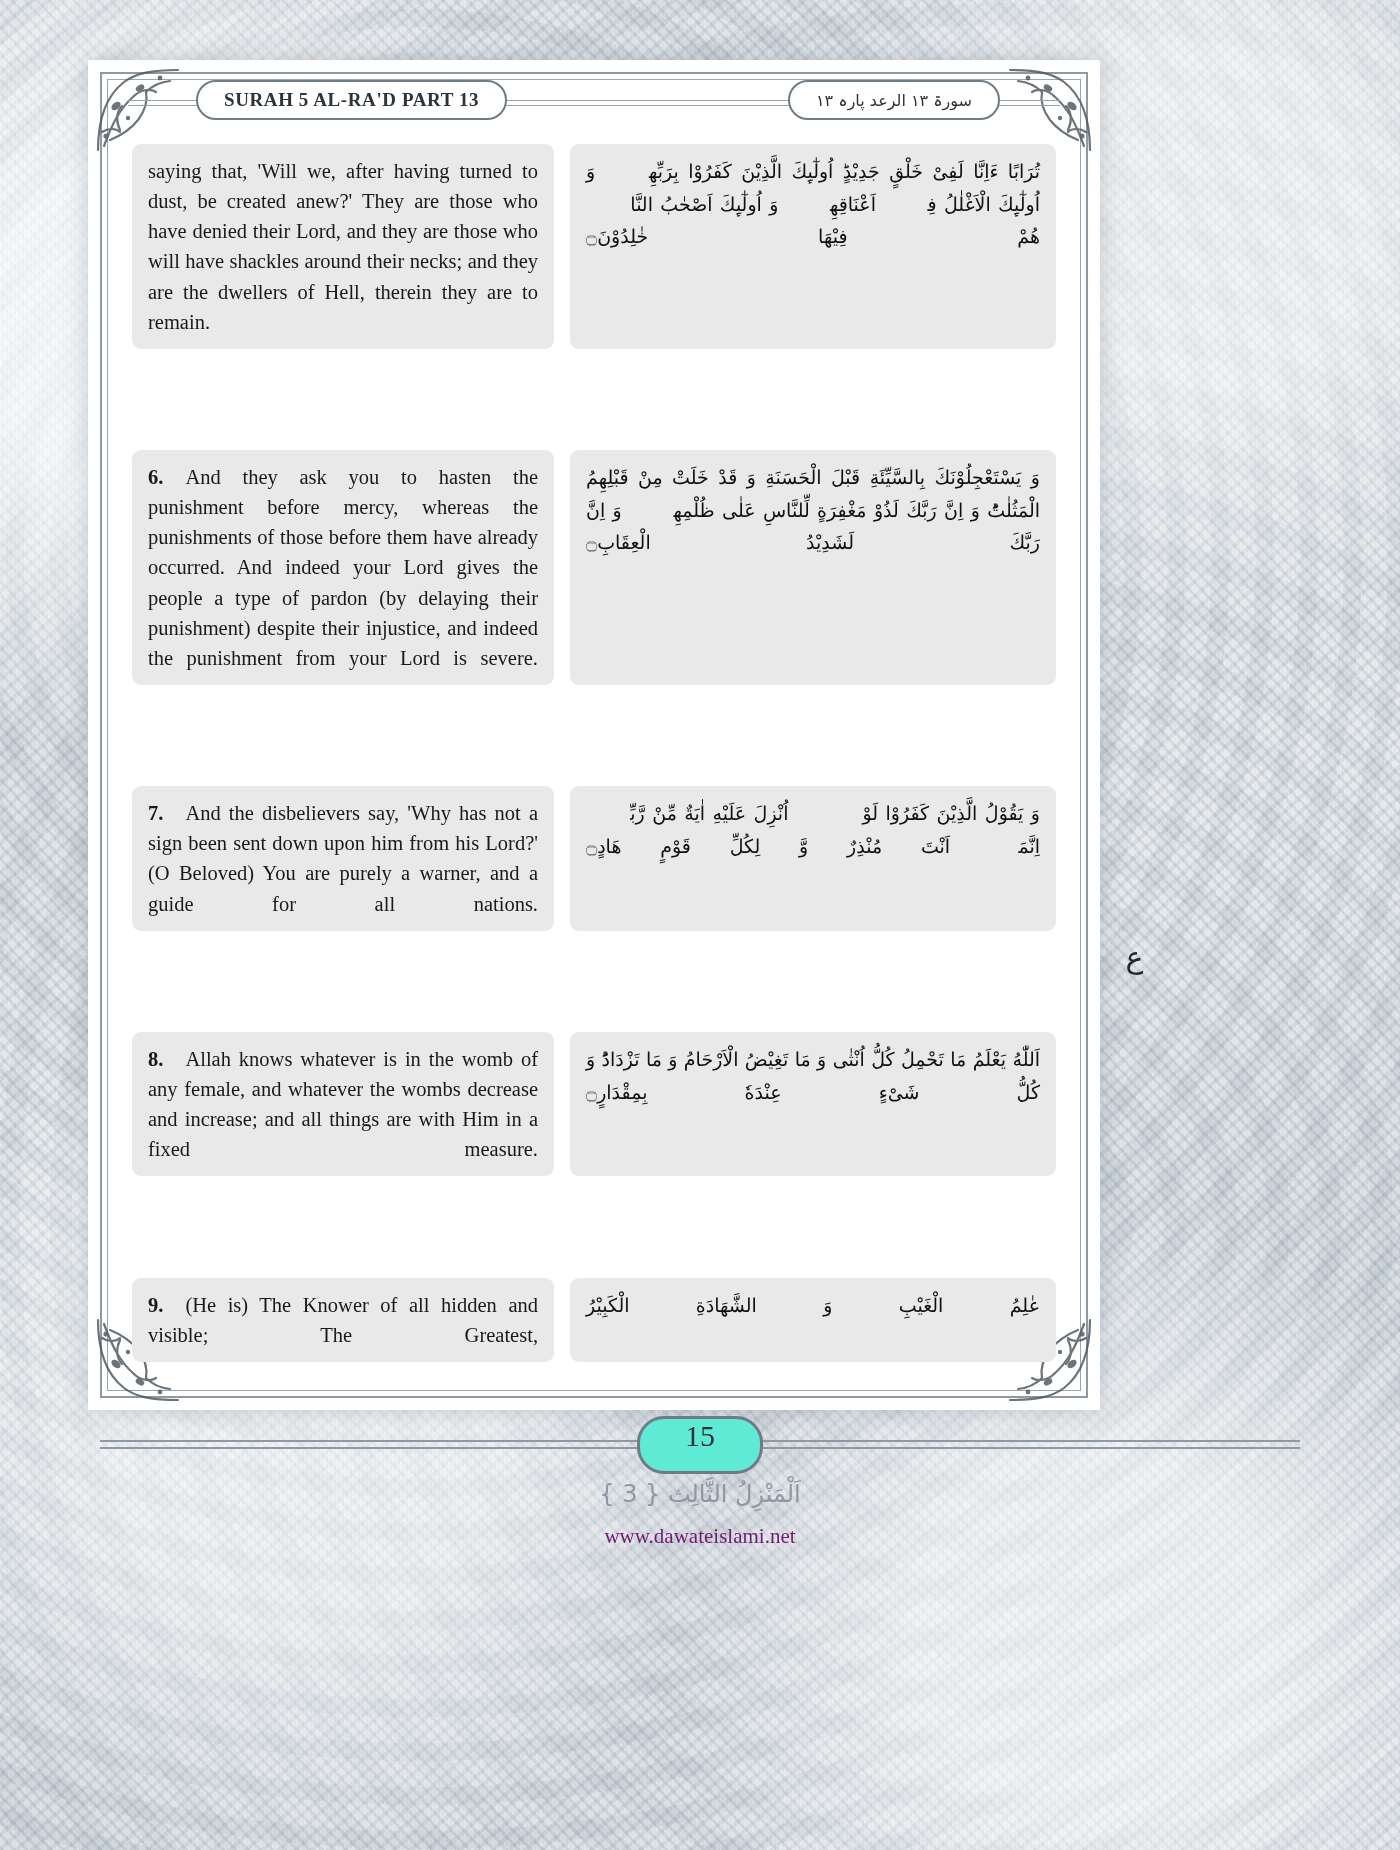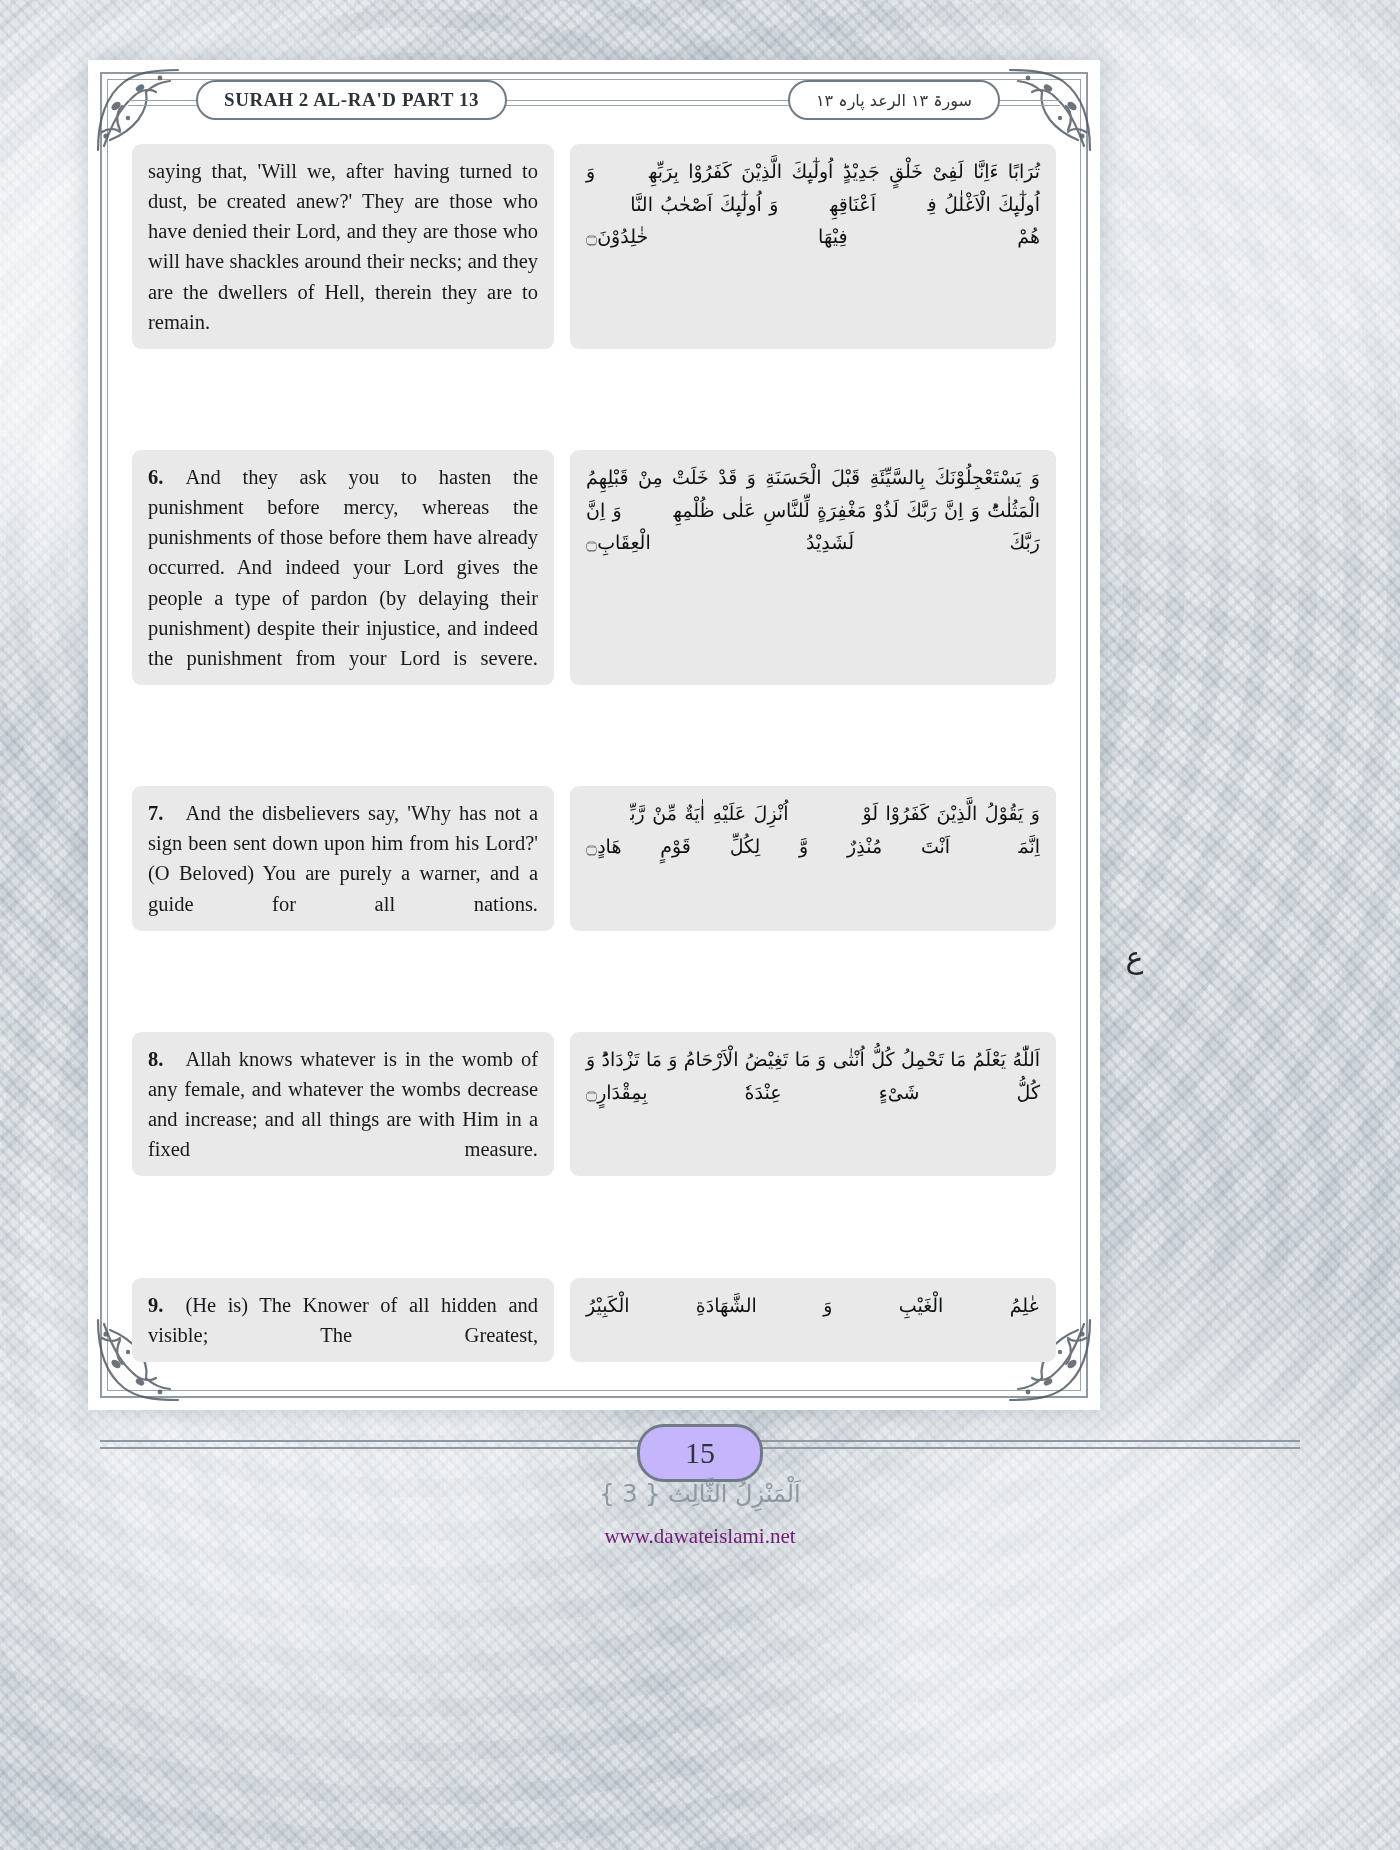--- a/index.html
+++ b/index.html
@@ -202,25 +202,24 @@
   }
   .page-pill {
     position: absolute;
     left: 50%;
     transform: translateX(-50%);
     top: 12px;
     width: 120px;
     height: 52px;
     border: 3px solid #6f7b85;
     border-radius: 27px;
-    background: #c4b5fd;
+    background: #5eead4;
     display: flex;
-    align-items: center;
+    align-items: flex-start;
     justify-content: center;
-    margin-top: 8px;
   }
   .page-num {
     font-family: "Liberation Serif", serif;
     font-size: 30px;
     font-weight: 400;
     color: #2d3439;
   }
   .manzil {
     position: absolute;
     left: 50%;
@@ -330,21 +329,21 @@
         <circle cx="16" cy="74" r="2.6"></circle>
         <circle cx="70" cy="16" r="2.4"></circle>
         <circle cx="38" cy="56" r="2.2"></circle>
       </g>
     </svg>
   </div>
 
   <div class="header">
     <div class="hdr-rule"></div>
     <div class="cartouche left">
-      <span class="hdr-en">SURAH 2 AL-RA'D PART 13</span>
+      <span class="hdr-en">SURAH 5 AL-RA'D PART 13</span>
     </div>
     <div class="cartouche right">
       <span class="hdr-ar">سورۃ ۱۳ الرعد پارہ ۱۳</span>
     </div>
   </div>
 
   <div class="columns" id="verses">
       <div class="verse-row">
         <div class="cell en"><span>saying that, 'Will we, after having turned to dust, be created anew?' They are those who have denied their Lord, and they are those who will have shackles around their necks; and they are the dwellers of Hell, therein they are to remain.</span></div>
         <div class="cell ar">تُرَابًا ءَاِنَّا لَفِیْ خَلْقٍ جَدِیْدٍؕ اُولٰٓىِٕكَ الَّذِیْنَ كَفَرُوْا بِرَبِّهِمْۚ وَ اُولٰٓىِٕكَ الْاَغْلٰلُ فِیْۤ اَعْنَاقِهِمْۚ وَ اُولٰٓىِٕكَ اَصْحٰبُ النَّارِۚ هُمْ فِیْهَا خٰلِدُوْنَ۝</div>

